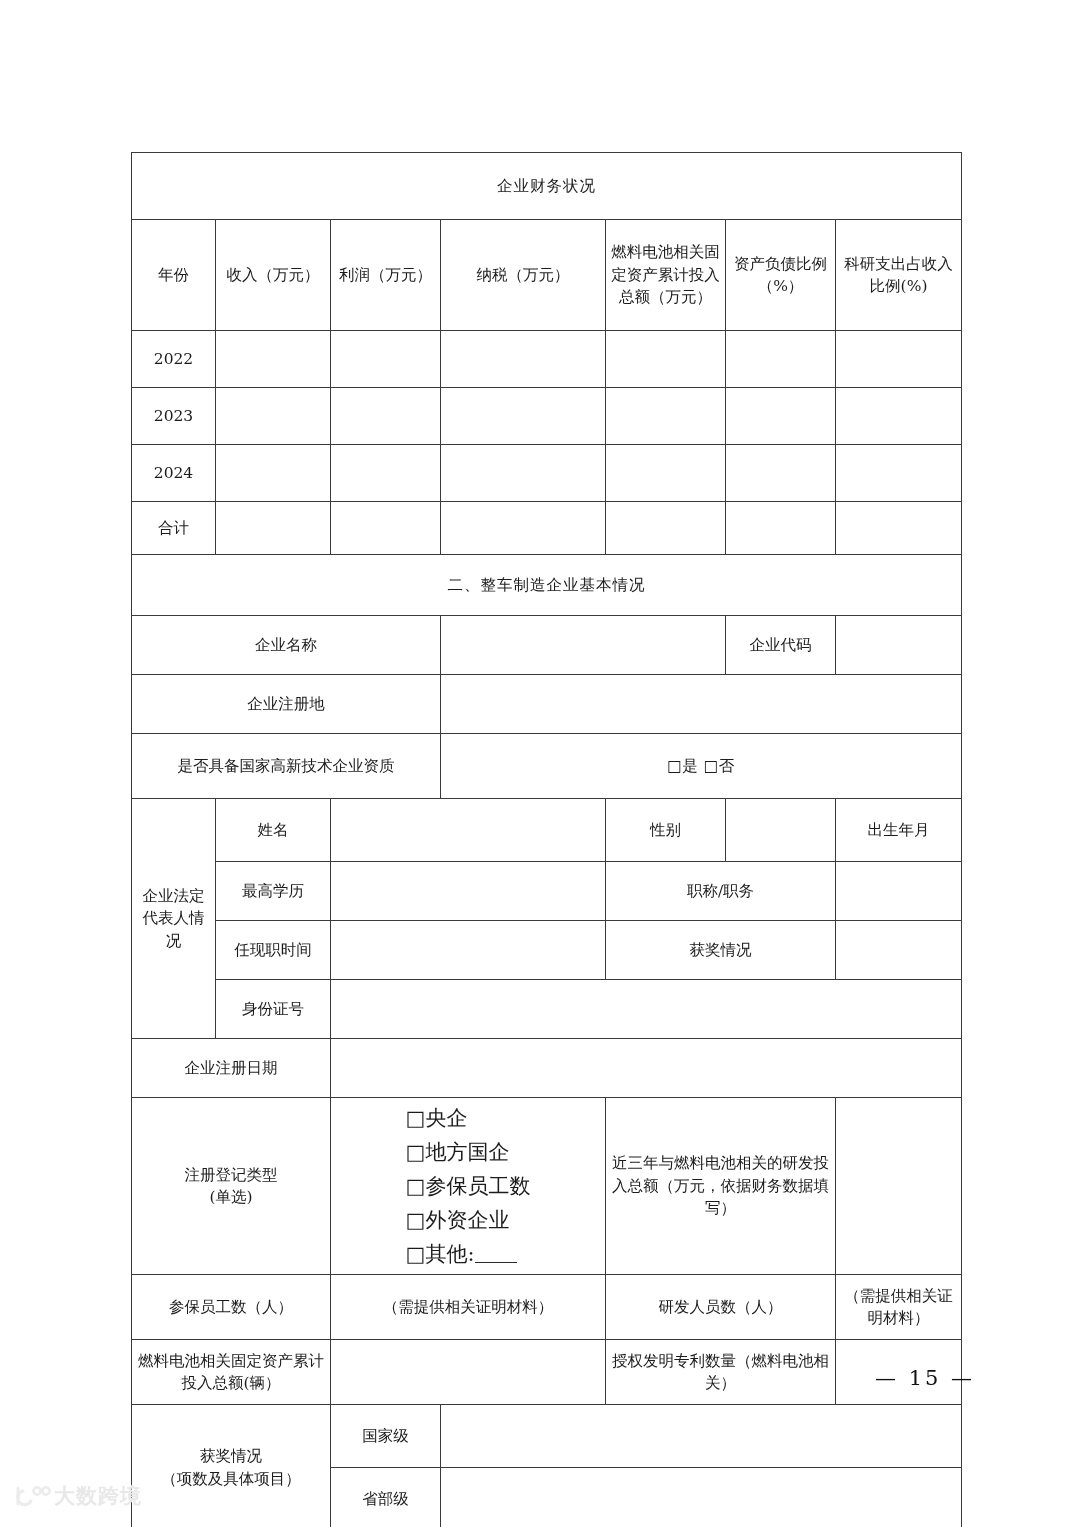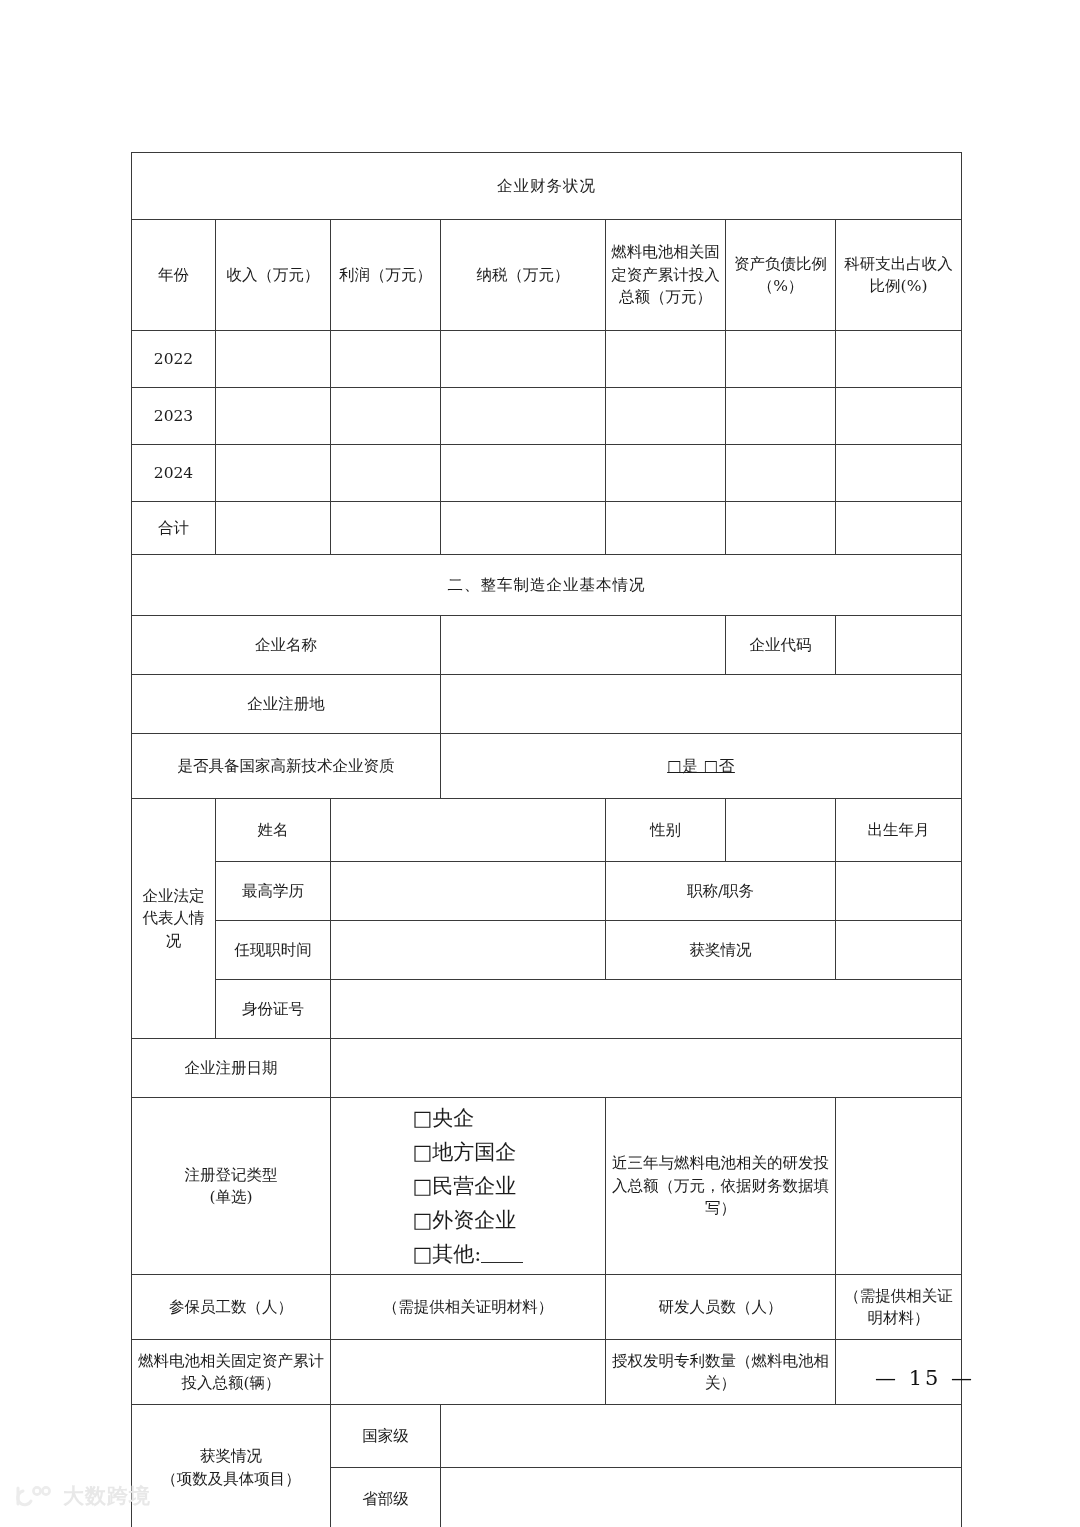--- a/index.html
+++ b/index.html
@@ -65,21 +65,20 @@
     font-size: 14.5px;
     line-height: 1.42;
   }
   .note {
     font-size: 15px;
   }
 
   .checkline {
     font-size: 15.5px;
     letter-spacing: 0.5px;
-    text-decoration: underline;
   }
   .radio-list {
     text-align: left;
     display: inline-block;
     font-size: 21px;
     line-height: 1.62;
   }
   .radio-list .opt { white-space: nowrap; }
   .blankline {
     display: inline-block;
@@ -107,21 +106,20 @@
     margin-left: 770px;
   }
 
   
   .watermark {
     position: absolute;
     left: 14px;
     top: 1482px;
     display: flex;
     align-items: center;
-    gap: 9px;
     opacity: 1;
   }
   .wm-mark {
     position: relative;
     width: 40px;
     height: 22px;
   }
   .wm-text {
     font-size: 21px;
     font-weight: bold;
@@ -257,21 +255,21 @@
 
       <tr>
         <td colspan="2" class="lbl" style="height:152px">
           <div>注册登记类型</div>
           <div>(单选)</div>
         </td>
         <td colspan="2">
           <div class="radio-list">
             <div class="opt">□央企</div>
             <div class="opt">□地方国企</div>
-            <div class="opt">□民营企业</div>
+            <div class="opt">□参保员工数</div>
             <div class="opt">□外资企业</div>
             <div class="opt"><span>□其他:</span><span class="blankline"></span></div>
           </div>
         </td>
         <td colspan="2" class="lbl-sm">近三年与燃料电池相关的研发投入总额（万元，依据财务数据填写）</td>
         <td></td>
       </tr>
 
       <tr>
         <td colspan="2" class="lbl" style="height:58px">参保员工数（人）</td>

